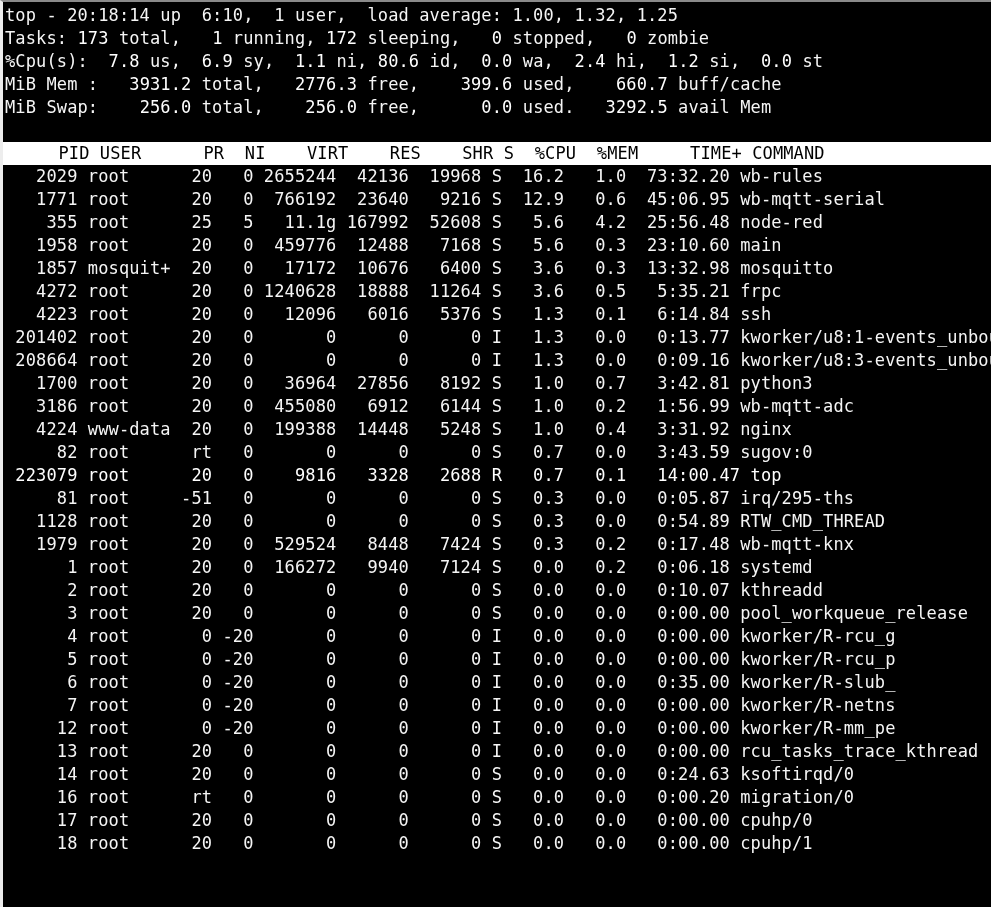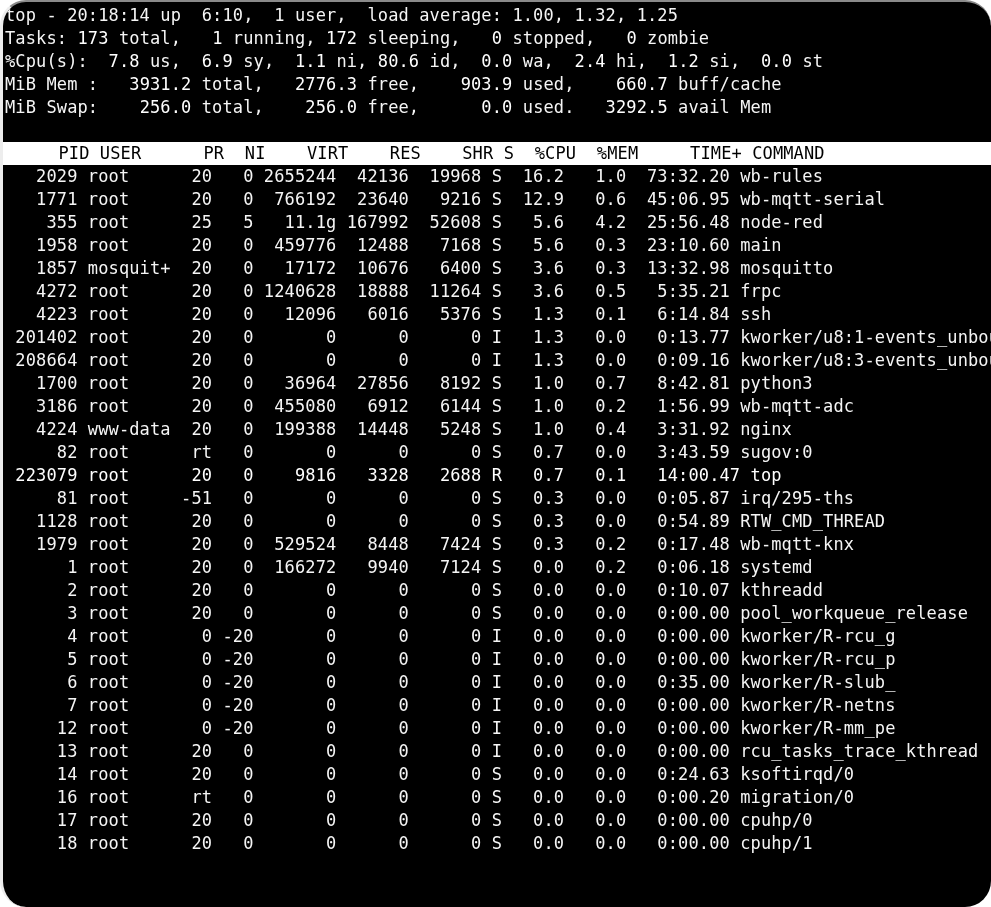--- a/index.html
+++ b/index.html
@@ -17,21 +17,20 @@
     width: 991px;
     height: 907px;
     background: #000000;
     border-top: 2px solid #8a8a8a;
     border-left: 3px solid #ededed;
     padding: 2px 0 0 2px;
     overflow: hidden;
     font-family: "DejaVu Sans Mono", "Liberation Mono", monospace;
     font-size: 17px;
     color: #f5f5f5;
-    border-radius: 26px;
   }
   .line {
     white-space: pre;
     height: 23px;
     line-height: 23px;
     letter-spacing: 0.12px;
   }
   .b { font-weight: normal; color: #ffffff; }
   .blank { height: 23px; }
   .header-line {
@@ -43,36 +42,36 @@
   }
 </style>
 </head>
 <body>
 
 <div class="terminal">
   <div id="summary">
       <div class="line"><span>top - 20:18:14 up  6:10,  1 user,  load average: 1.00, 1.32, 1.25</span></div>
       <div class="line"><span>Tasks: </span><span class="b">173</span><span> total,   </span><span class="b">1</span><span> running, </span><span class="b">172</span><span> sleeping,   </span><span class="b">0</span><span> stopped,   </span><span class="b">0</span><span> zombie</span></div>
       <div class="line"><span>%Cpu(s):</span><span class="b">  7.8</span><span> us,</span><span class="b">  6.9</span><span> sy,</span><span class="b">  1.1</span><span> ni,</span><span class="b"> 80.6</span><span> id,</span><span class="b">  0.0</span><span> wa,</span><span class="b">  2.4</span><span> hi,</span><span class="b">  1.2</span><span> si,</span><span class="b">  0.0</span><span> st</span></div>
-      <div class="line"><span>MiB Mem : </span><span class="b">  3931.2</span><span> total, </span><span class="b">  2776.3</span><span> free, </span><span class="b">   903.9</span><span> used, </span><span class="b">   660.7</span><span> buff/cache</span></div>
+      <div class="line"><span>MiB Mem : </span><span class="b">  3931.2</span><span> total, </span><span class="b">  2776.3</span><span> free, </span><span class="b">   399.6</span><span> used, </span><span class="b">   660.7</span><span> buff/cache</span></div>
       <div class="line"><span>MiB Swap: </span><span class="b">   256.0</span><span> total, </span><span class="b">   256.0</span><span> free, </span><span class="b">     0.0</span><span> used. </span><span class="b">  3292.5</span><span> avail Mem</span></div>
     </div>
   <div class="blank"></div>
   <div id="table-header" class="line header-line">    PID USER      PR  NI    VIRT    RES    SHR S  %CPU  %MEM     TIME+ COMMAND </div>
   <div id="rows">
       <div class="line">   2029 root      20   0 2655244  42136  19968 S  16.2   1.0  73:32.20 wb-rules</div>
       <div class="line">   1771 root      20   0  766192  23640   9216 S  12.9   0.6  45:06.95 wb-mqtt-serial</div>
       <div class="line">    355 root      25   5   11.1g 167992  52608 S   5.6   4.2  25:56.48 node-red</div>
       <div class="line">   1958 root      20   0  459776  12488   7168 S   5.6   0.3  23:10.60 main</div>
       <div class="line">   1857 mosquit+  20   0   17172  10676   6400 S   3.6   0.3  13:32.98 mosquitto</div>
       <div class="line">   4272 root      20   0 1240628  18888  11264 S   3.6   0.5   5:35.21 frpc</div>
       <div class="line">   4223 root      20   0   12096   6016   5376 S   1.3   0.1   6:14.84 ssh</div>
       <div class="line"> 201402 root      20   0       0      0      0 I   1.3   0.0   0:13.77 kworker/u8:1-events_unbou</div>
       <div class="line"> 208664 root      20   0       0      0      0 I   1.3   0.0   0:09.16 kworker/u8:3-events_unbou</div>
-      <div class="line">   1700 root      20   0   36964  27856   8192 S   1.0   0.7   8:42.81 python3</div>
+      <div class="line">   1700 root      20   0   36964  27856   8192 S   1.0   0.7   3:42.81 python3</div>
       <div class="line">   3186 root      20   0  455080   6912   6144 S   1.0   0.2   1:56.99 wb-mqtt-adc</div>
       <div class="line">   4224 www-data  20   0  199388  14448   5248 S   1.0   0.4   3:31.92 nginx</div>
       <div class="line">     82 root      rt   0       0      0      0 S   0.7   0.0   3:43.59 sugov:0</div>
       <div class="line b"> 223079 root      20   0    9816   3328   2688 R   0.7   0.1   14:00.47 top</div>
       <div class="line">     81 root     -51   0       0      0      0 S   0.3   0.0   0:05.87 irq/295-ths</div>
       <div class="line">   1128 root      20   0       0      0      0 S   0.3   0.0   0:54.89 RTW_CMD_THREAD</div>
       <div class="line">   1979 root      20   0  529524   8448   7424 S   0.3   0.2   0:17.48 wb-mqtt-knx</div>
       <div class="line">      1 root      20   0  166272   9940   7124 S   0.0   0.2   0:06.18 systemd</div>
       <div class="line">      2 root      20   0       0      0      0 S   0.0   0.0   0:10.07 kthreadd</div>
       <div class="line">      3 root      20   0       0      0      0 S   0.0   0.0   0:00.00 pool_workqueue_release</div>

